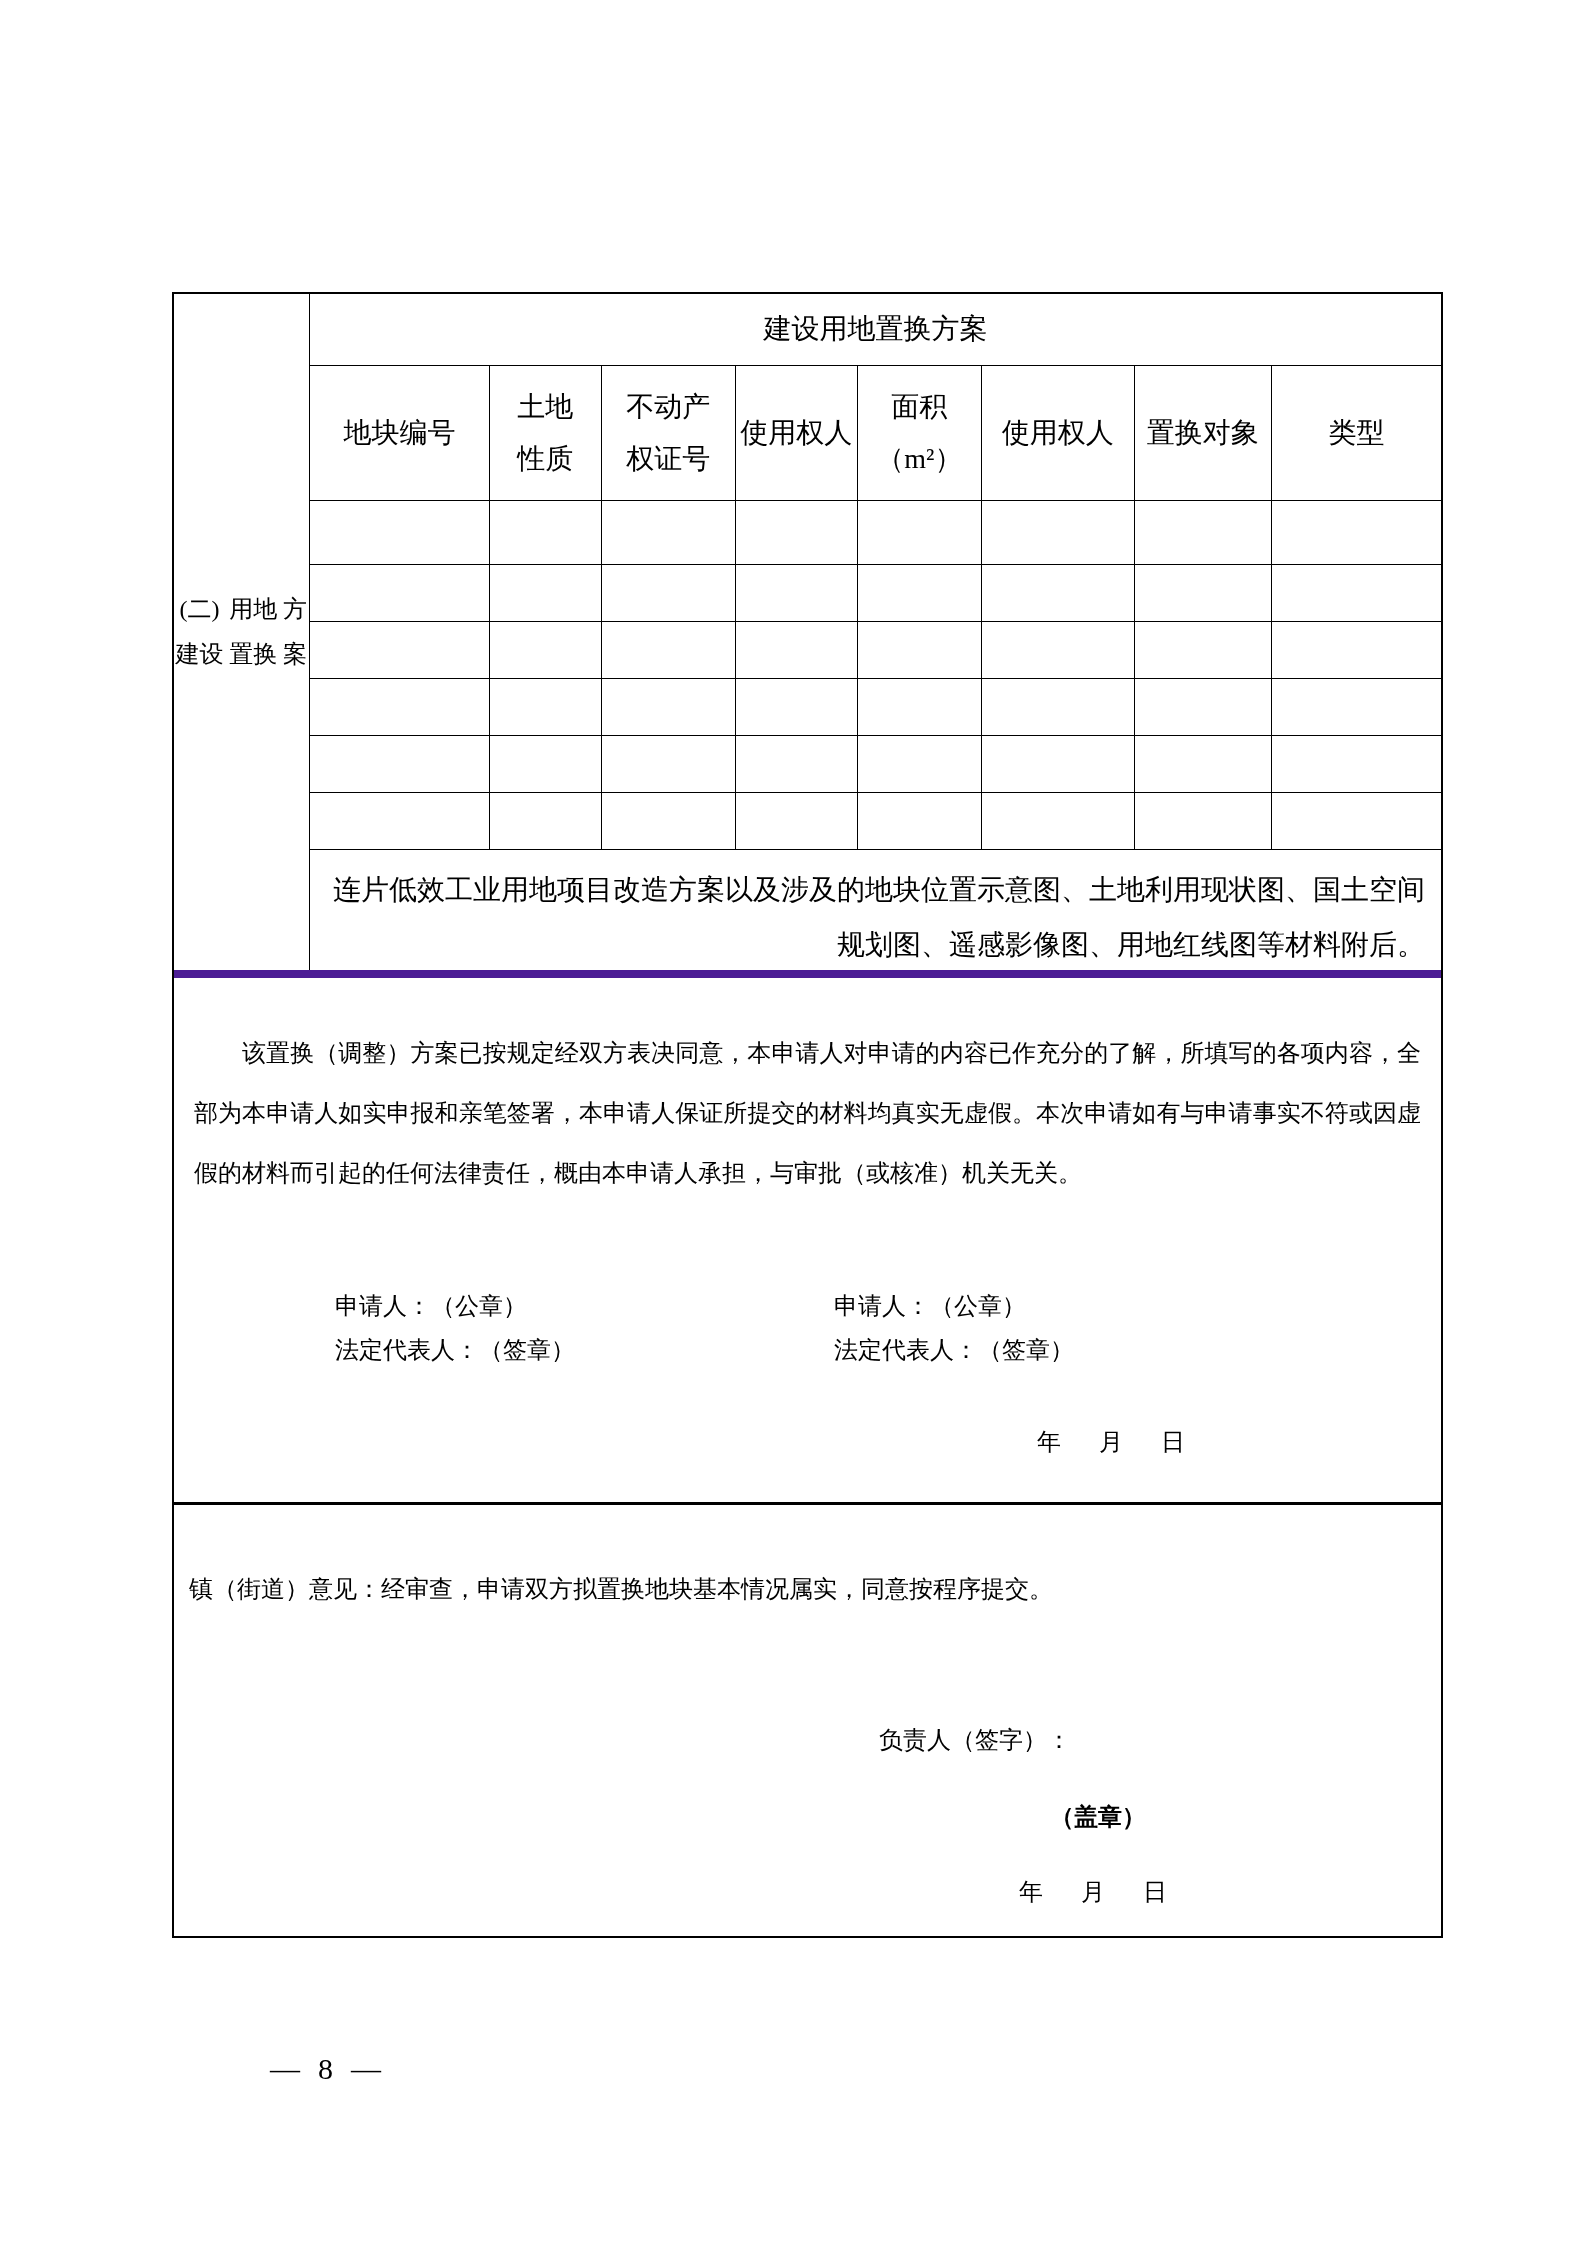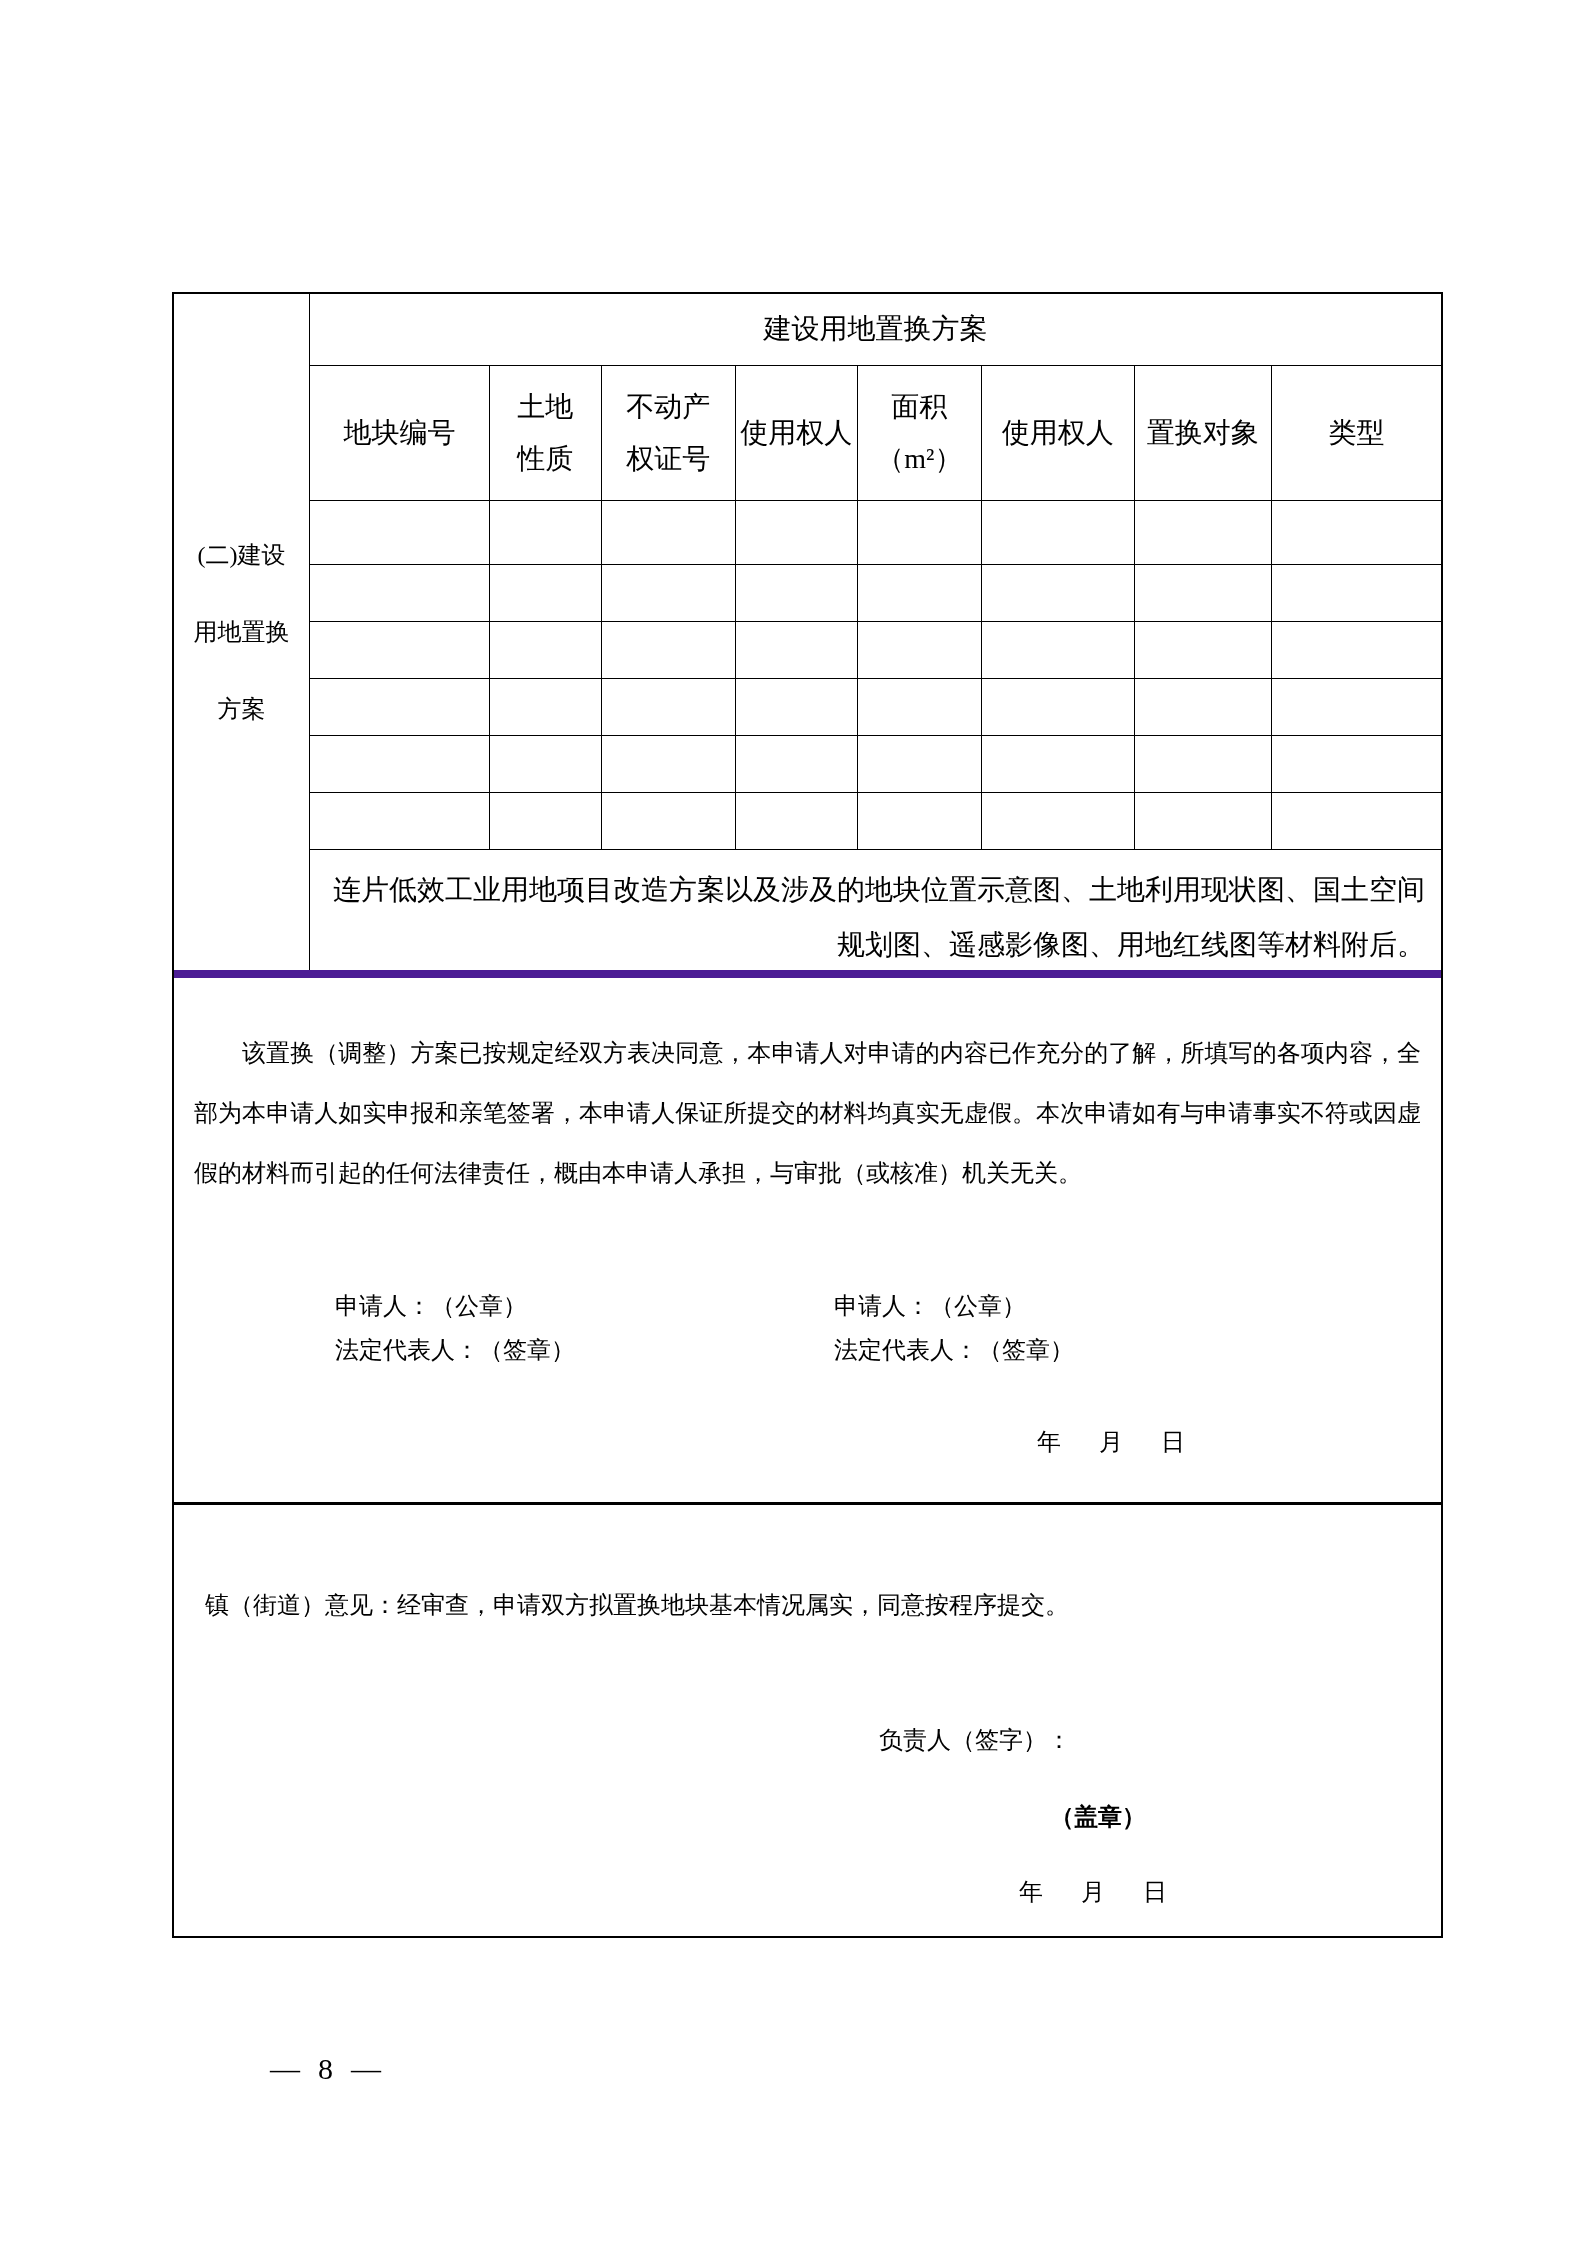--- a/index.html
+++ b/index.html
@@ -31,27 +31,25 @@
   .sec-table {
     display: flex;
     height: 676px;
     box-sizing: border-box;
   }
   .label-cell {
     width: 136px;
     border-right: 1px solid #000000;
     box-sizing: border-box;
     display: flex;
-    flex-direction: column;
     justify-content: center;
     align-items: center;
     text-align: center;
     line-height: 45px;
     flex-shrink: 0;
-    gap: 32px;
   }
   .grid-wrap { flex: 1; }
   table.grid {
     width: 100%;
     height: 100%;
     border-collapse: collapse;
     border: hidden;
     table-layout: fixed;
   }
   table.grid td, table.grid th {
@@ -92,21 +90,21 @@
   .abs { position: absolute; white-space: nowrap; }
   .date-line { letter-spacing: 7px; }
   
   .sec-opinion {
     position: relative;
     height: 434px;
     border-top: 3px solid #000000;
     box-sizing: border-box;
   }
   .sec-opinion .opinion-line {
-    margin: 16px;
+    margin: 0;
     padding: 64px 18px 0 15px;
     line-height: 40px;
   }
   
   .page-number {
     position: absolute;
     left: 270px;
     top: 2052px;
     font-size: 30px;
     display: flex;

